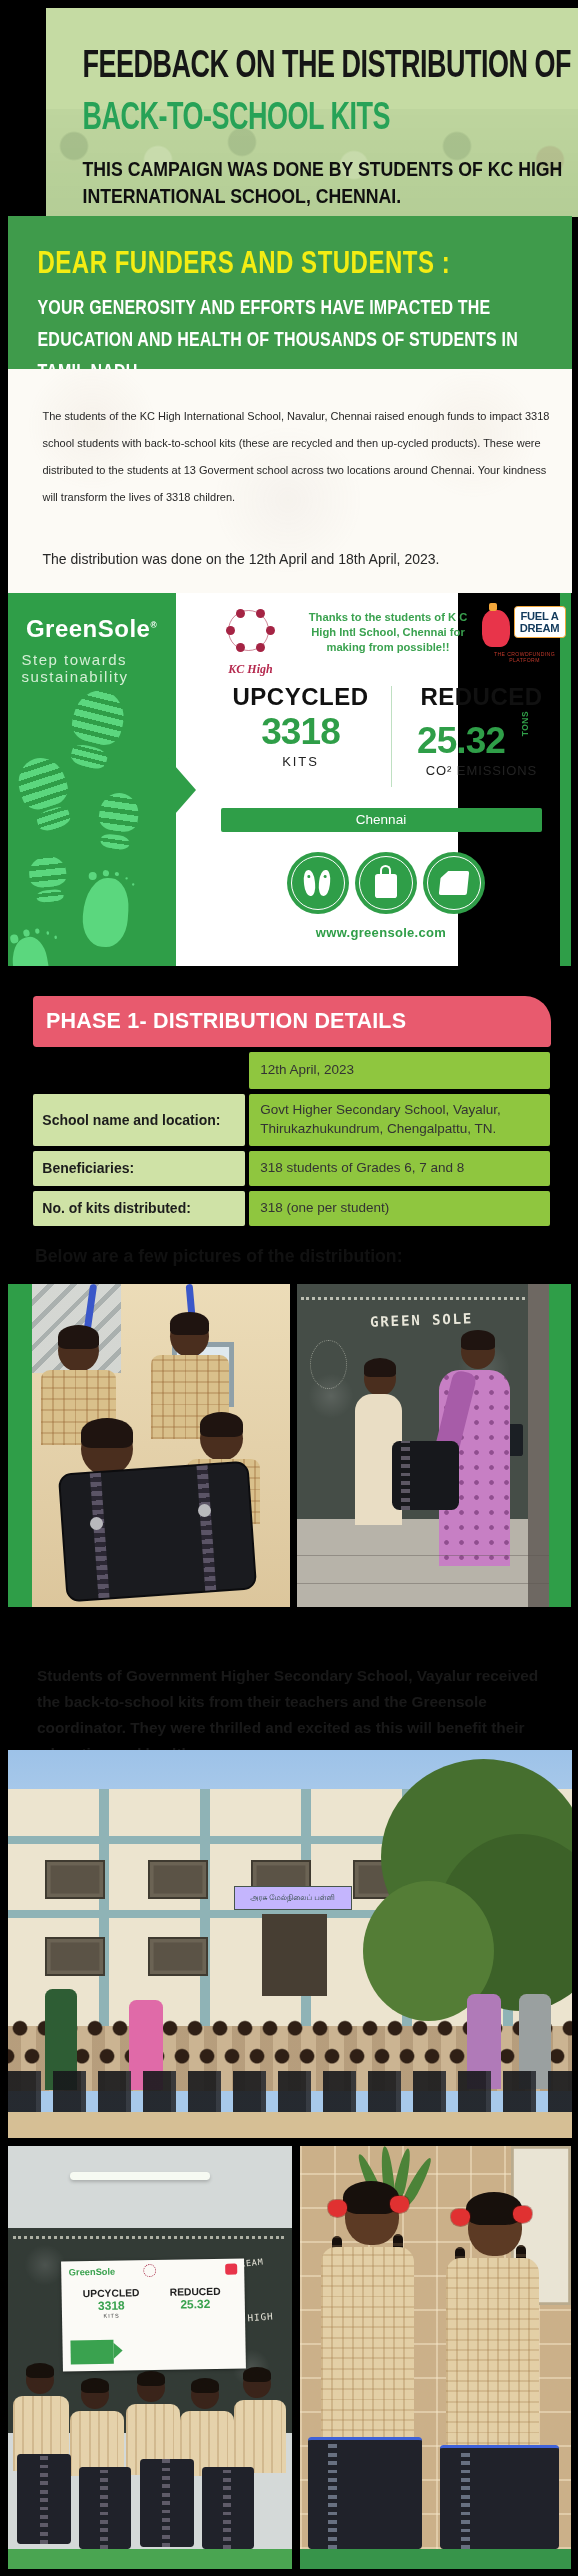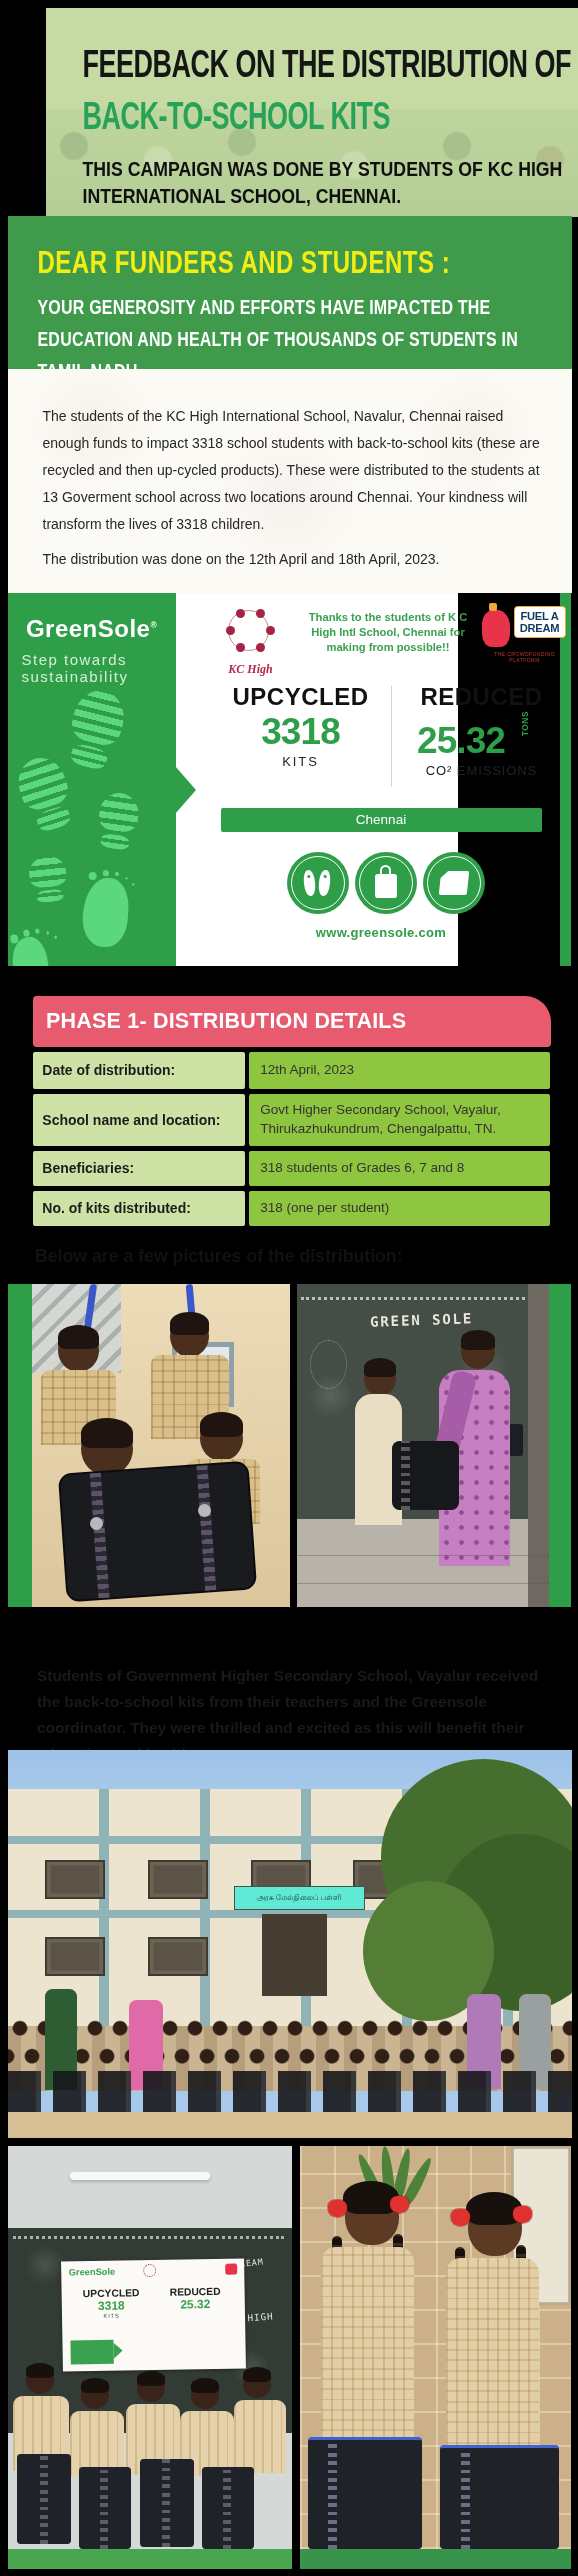--- a/index.html
+++ b/index.html
@@ -32,21 +32,21 @@
   .banner-msg{position:absolute;left:30px;top:75px;width:508px;font-size:16px;font-weight:bold;color:#ffffff;
           line-height:25px;letter-spacing:0.2px;transform:scaleY(1.28);transform-origin:left top;}
 
   
   .intro{position:absolute;left:7.5px;top:369px;width:564px;height:224px;background:#fcfaf5;overflow:hidden;}
   .intro-fade{position:absolute;inset:0;opacity:.5;
     background:
       radial-gradient(circle 56px at 84px 56px, rgba(190,160,130,.18), transparent 65px),
       radial-gradient(circle 65px at 280px 131px, rgba(170,150,140,.15), transparent 75px),
       radial-gradient(circle 56px at 466px 65px, rgba(190,160,130,.16), transparent 65px);}
-  .intro-p1{position:absolute;left:35px;top:34px;width:511px;font-size:14px;color:#272727;line-height:27px;}
+  .intro-p1{position:absolute;left:35px;top:34px;width:511px;font-size:11px;color:#272727;line-height:27px;}
   .intro-p2{position:absolute;left:35px;top:177px;width:511px;font-size:14px;color:#272727;line-height:27px;}
 
   
   .info{position:absolute;left:7.5px;top:593px;width:450px;height:373px;background:#ffffff;}
   .gs-panel{position:absolute;left:0;top:0;width:168px;height:373px;background:#2f9e48;overflow:hidden;}
   .gs-logo{position:absolute;left:0;top:22.4px;width:168px;text-align:center;color:#fff;
            font-size:24px;font-weight:bold;letter-spacing:0.5px;}
   .gs-logo sup{font-size:8.4px;}
   .gs-tag{position:absolute;left:14px;top:58px;width:168px;text-align:left;color:#d6efd6;
           font-size:15px;letter-spacing:1.5px;}
@@ -175,21 +175,21 @@
   .pb-sky{position:absolute;left:0;top:0;width:564px;height:168px;
           background:linear-gradient(180deg,#9dc2e8,#c4daef);}
   .pb-building{position:absolute;left:0;top:39px;width:564px;height:244px;background:#ece4cf;
     background-image:
       linear-gradient(0deg, transparent 0, transparent 0),
       repeating-linear-gradient(90deg, transparent 0 91px, #8fb3b6 91px 101px);}
   .pb-beam{position:absolute;left:0;width:564px;height:8.4px;background:#8fb3b6;}
   .pb-win{position:absolute;width:60px;height:39px;background:#5b5346;
     box-shadow:inset 0 0 0 1.9px #3f3a30, inset 0 0 0 5.6px #6b6354;}
   .pb-door{position:absolute;left:254px;top:164px;width:65px;height:82px;background:#473e33;}
-  .pb-sign{position:absolute;left:226px;top:136px;width:131px;height:24px;background:#5eead4;
+  .pb-sign{position:absolute;left:226px;top:136px;width:118px;height:24px;background:#c4b5fd;
     border:1.9px solid #46554b;display:flex;align-items:center;justify-content:center;
     font-size:7.5px;color:#1e3a2a;overflow:hidden;}
   .pb-tree{position:absolute;border-radius:50%;}
   .pb-crowd-bodies{position:absolute;left:0;top:276px;width:564px;height:65px;background:#cbb492;
     background-image:repeating-linear-gradient(90deg, rgba(120,90,60,.25) 0 13px, transparent 13px 28px);}
   .pb-heads{position:absolute;left:0;width:564px;height:43px;
     background-image:radial-gradient(circle 7.5px at 12px 11.2px,#2f1f15 6.5px,transparent 8px);
     background-size:25px 43px;background-repeat:repeat-x;}
   .pb-fig{position:absolute;border-radius:7.5px 7.5px 0 0;}
   .pb-kits{position:absolute;left:0;top:321px;width:564px;height:45px;opacity:.9;
@@ -360,21 +360,20 @@
       <div class="ring">
         <div class="note"></div>
       </div>
     </div>
 
     <div class="gs-web">www.greensole.com</div>
   </section>
   <div class="gs-arrow"></div>
 
   <div class="tbl-head">PHASE 1- DISTRIBUTION DETAILS</div>
-  <div class="tl r1">Date of distribution:</div>
   <div class="tv r1">12th April, 2023</div>
   <div class="tl r2">School name and location:</div>
   <div class="tv r2">Govt Higher Secondary School, Vayalur, Thirukazhukundrum, Chengalpattu, TN.</div>
   <div class="tl r3">Beneficiaries:</div>
   <div class="tv r3">318 students of Grades 6, 7 and 8</div>
   <div class="tl r4">No. of kits distributed:</div>
   <div class="tv r4">318 (one per student)</div>
 
   <p class="pics-intro">Below are a few pictures of the distribution:</p>
 

